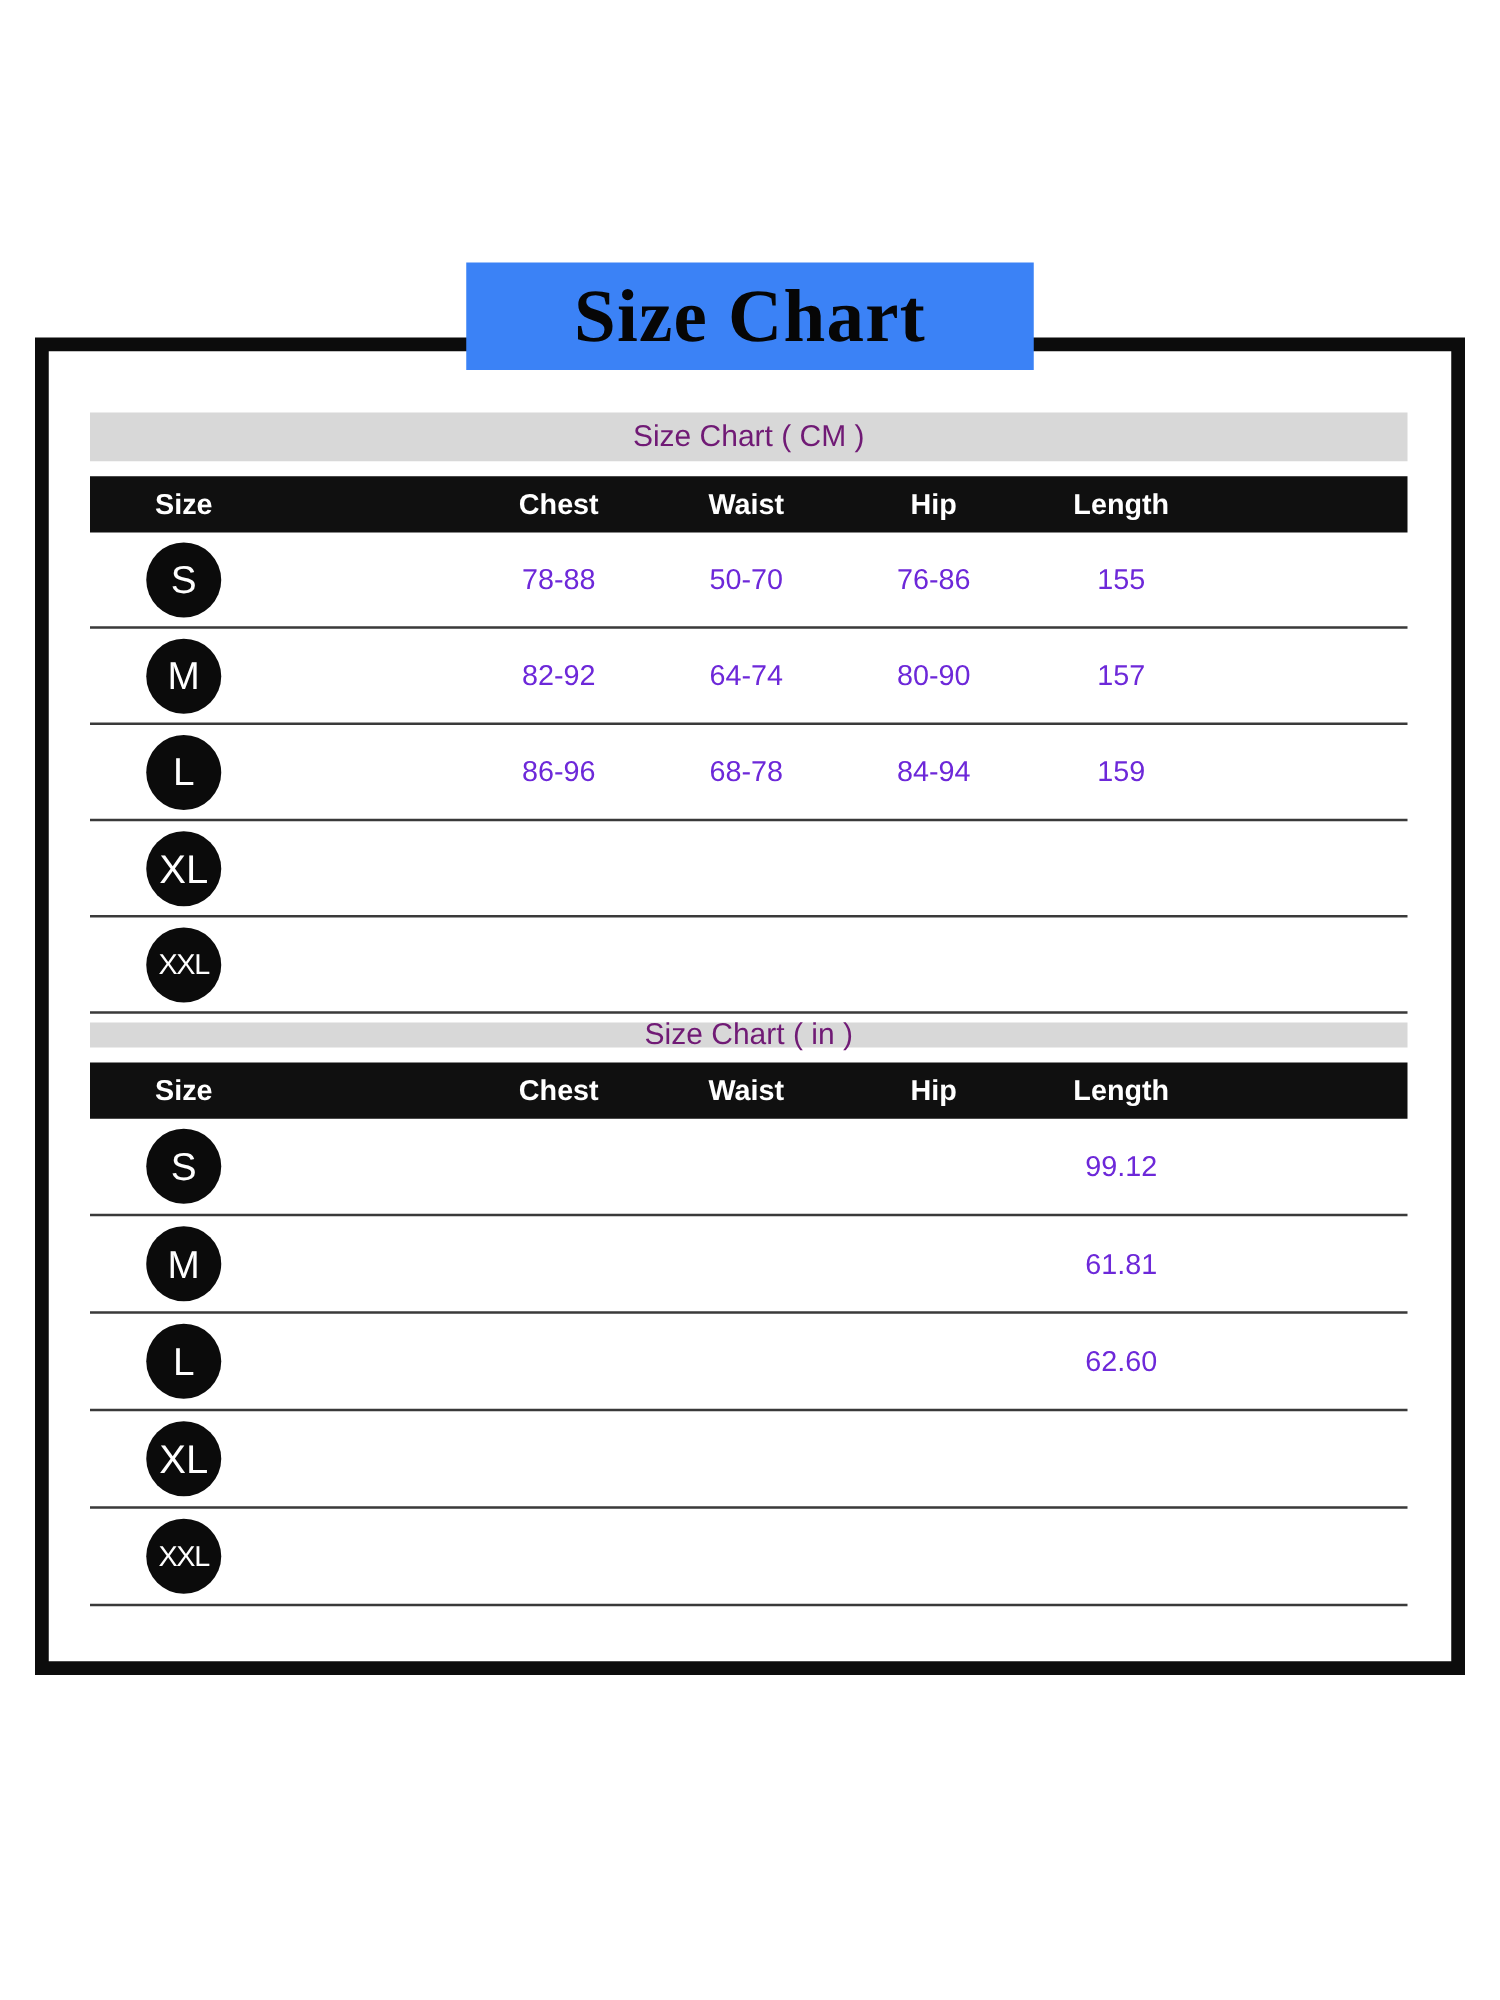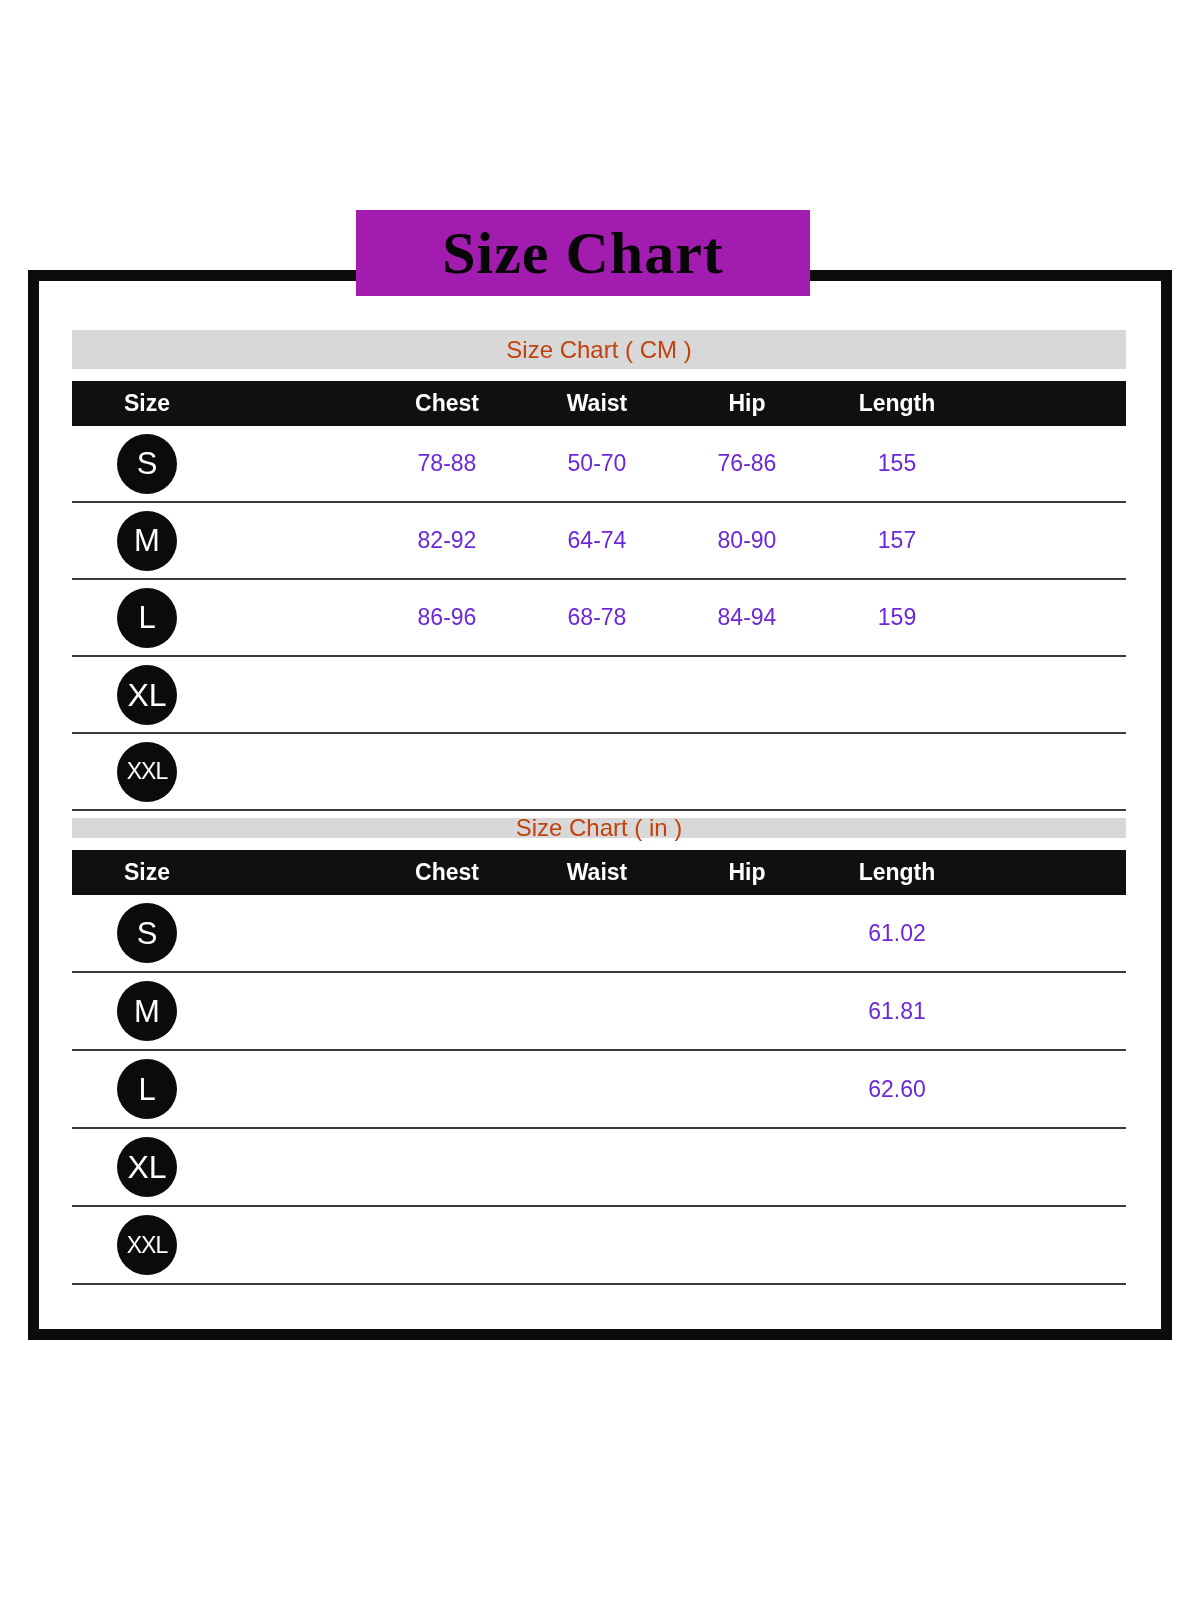--- a/index.html
+++ b/index.html
@@ -14,23 +14,23 @@
   .frame{
     position:absolute;
     left:28px;top:270px;
     width:1144px;height:1070px;
     border:11px solid #0c0c0c;
     box-sizing:border-box;
   }
   
   .title-box{
     position:absolute;
-    left:356px;top:210px;
+    left:373px;top:210px;
     width:454px;height:86px;
-    background:#a21caf;
+    background:#3b82f6;
     z-index:2;
     display:flex;align-items:center;justify-content:center;
   }
   .page-title{
     margin:0;
     font-family:"Liberation Serif","DejaVu Serif",serif;
     font-weight:bold;
     font-size:60px;
     letter-spacing:1px;
     color:#060606;
@@ -42,21 +42,21 @@
     left:72px;
     width:1054px;
   }
   .tbl-cm{top:330px;}
   .tbl-in{top:818px;}
   .caption{
     height:39px;
     background:#d8d8d8;
     display:flex;align-items:center;justify-content:center;
     font-size:24px;
-    color:#c2410c;
+    color:#701a75;
   }
   .tbl-in .caption{height:20px;}
   .head-row{
     height:45px;
     background:#101010;
     color:#ffffff;
     font-weight:bold;
     font-size:23px;
     display:flex;align-items:center;margin-top:12px;
   }
@@ -182,21 +182,21 @@
     </div>
 
     <div class="row">
       <div class="c">
           <div class="badge" data-len="1">S</div>
         </div>
       <div class="c-gap"></div>
       <div class="c val"></div>
       <div class="c val"></div>
       <div class="c val"></div>
-      <div class="c val">61.02</div>
+      <div class="c val">99.12</div>
     </div>
 
     <div class="row">
       <div class="c">
           <div class="badge" data-len="1">M</div>
         </div>
       <div class="c-gap"></div>
       <div class="c val"></div>
       <div class="c val"></div>
       <div class="c val"></div>

